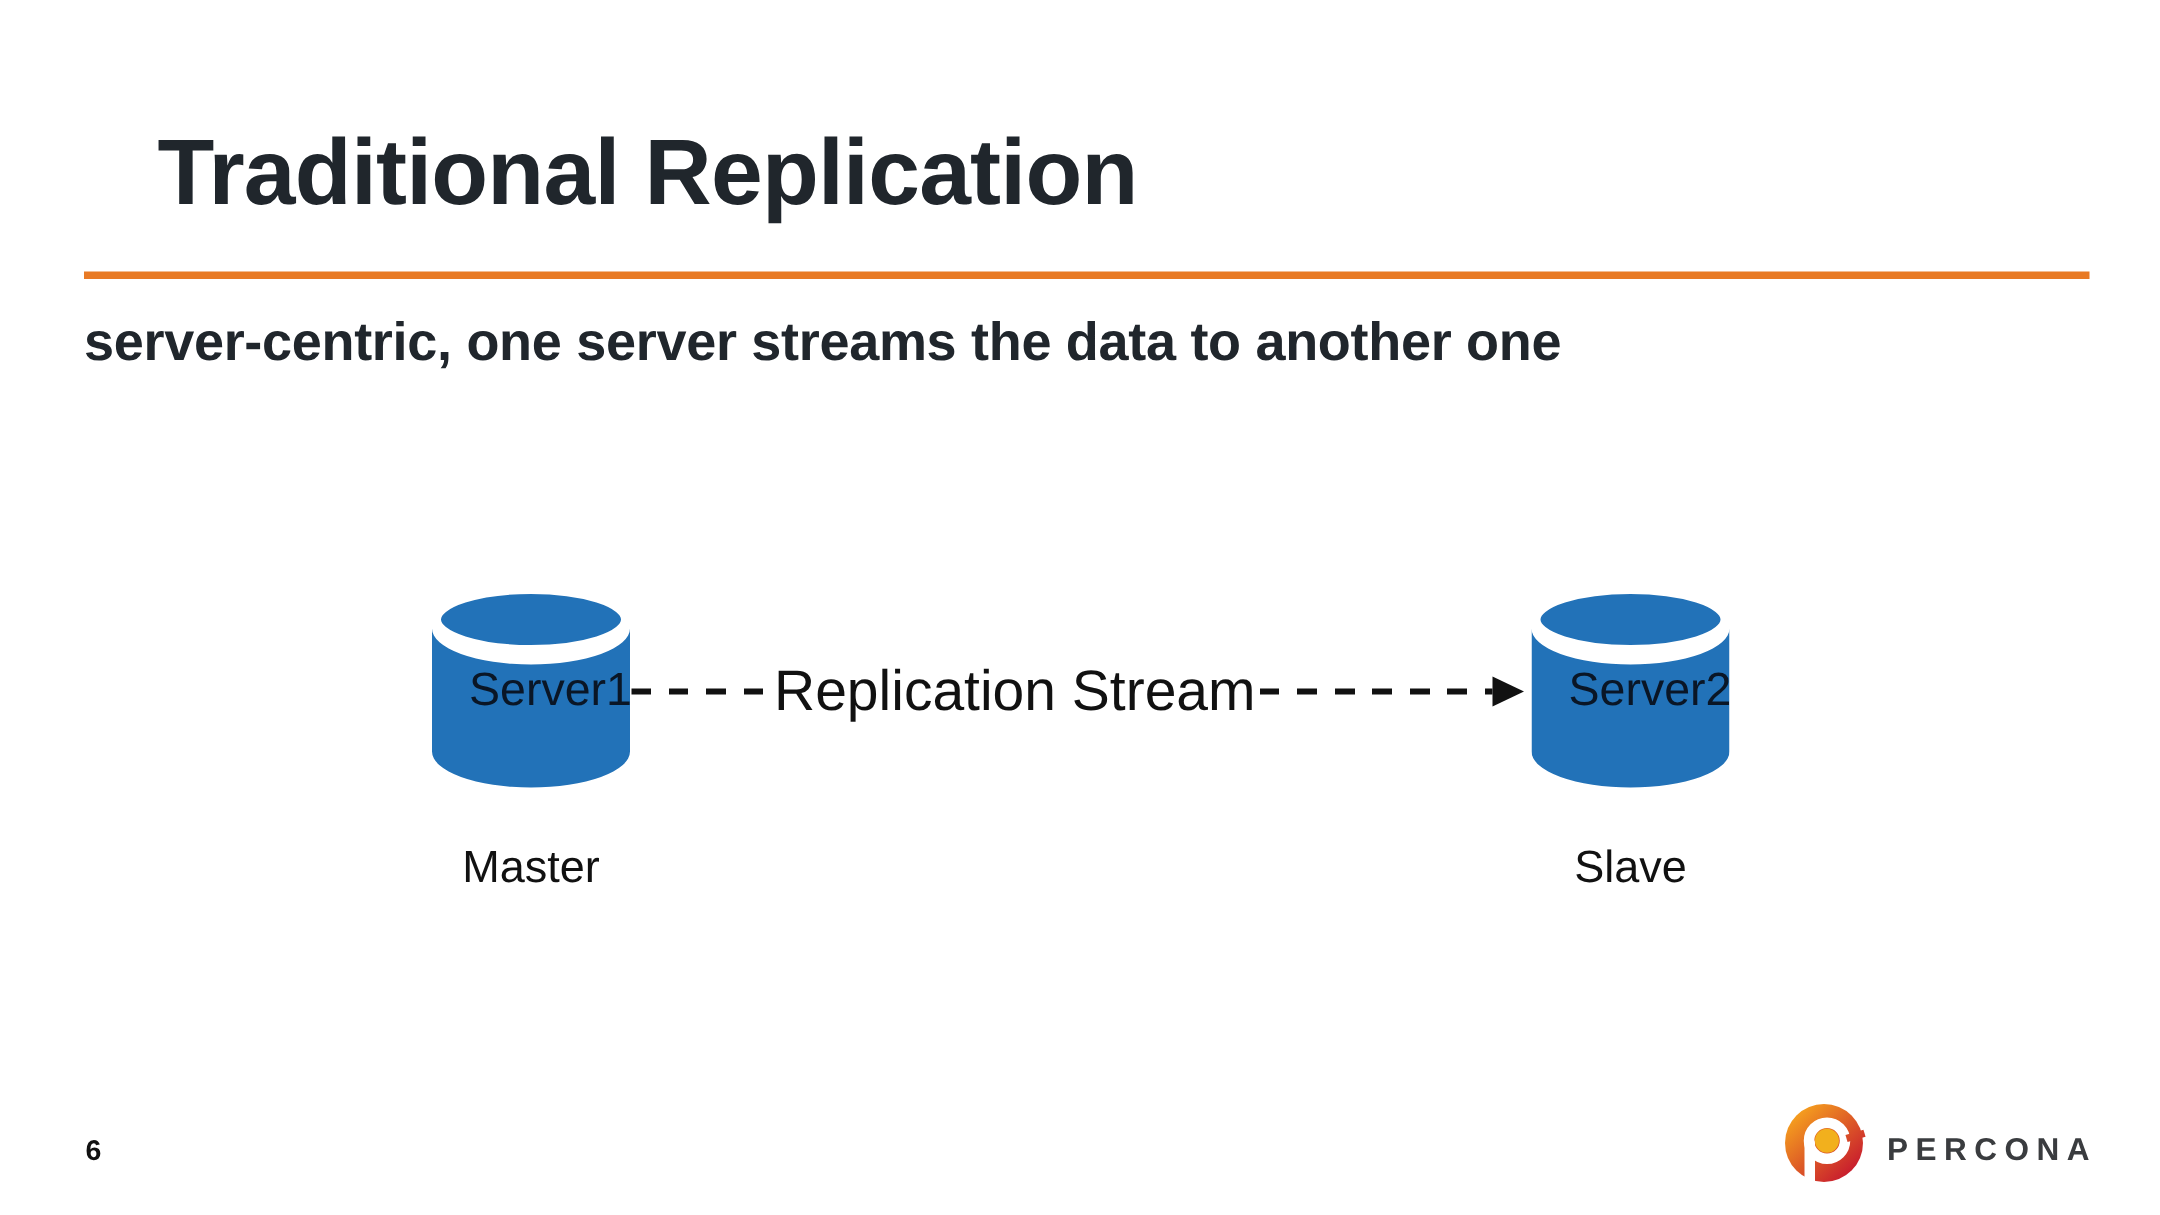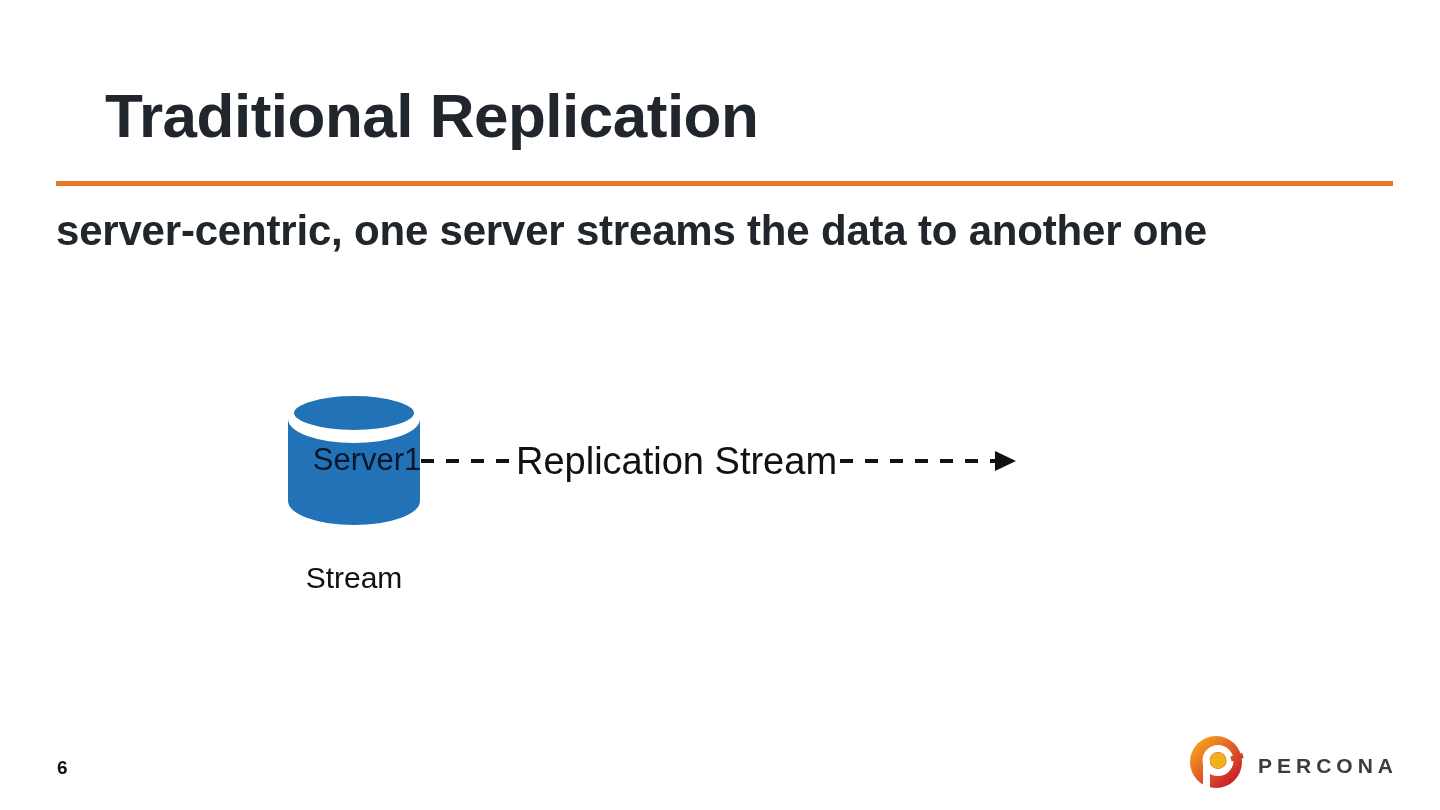--- a/index.html
+++ b/index.html
@@ -16,21 +16,21 @@
     font-size:62px; font-weight:700; letter-spacing:-0.5px;
     color:var(--title-text, #20262c); white-space:nowrap;margin-left:48px;
   }
   .rule {
     position:absolute; left:56px; top:181px;
     width:1337px; height:5px;
     background:var(--accent-orange, #e87a25);
   }
   .subtitle {
     position:absolute; left:56px; top:207px;
-    font-size:42px; font-weight:700; letter-spacing:-0.2px;
+    font-size:36px; font-weight:700; letter-spacing:-0.2px;
     color:var(--title-text, #20262c); white-space:nowrap;
   }
 
   
   .diagram { position:absolute; left:0; top:0; width:1440px; height:810px; }
 
   .node { position:absolute; width:132px; text-align:center; }
   .node-master { left:288px; top:389px; }
   .node-slave  { left:1021px; top:389px; }
 
@@ -100,30 +100,40 @@
 <div class="diagram">
 
   <div class="node node-master">
     <span>
       <svg width="132" height="142" viewBox="0 0 132 142" aria-hidden="true">
         <path class="cyl-fill" d="M0,30 L0,112 A66,24 0 0 0 132,112 L132,30 A66,24 0 0 1 0,30 Z"></path>
         <ellipse class="cyl-fill cyl-gap" cx="66" cy="24" rx="63" ry="20" stroke-width="6"></ellipse>
       </svg>
     </span>
     <div class="node-label">Server1</div>
-    <div class="node-caption">Stream</div>
+    <div class="node-caption">Master</div>
   </div>
 
   <div class="arrow">
     <div class="dash-seg dash-left"></div>
     <div class="arrow-label">Replication Stream</div>
     <div class="dash-seg dash-right"></div>
     <div class="arrow-head"></div>
   </div>
 
+  <div class="node node-slave">
+    <span>
+      <svg width="132" height="142" viewBox="0 0 132 142" aria-hidden="true">
+        <path class="cyl-fill" d="M0,30 L0,112 A66,24 0 0 0 132,112 L132,30 A66,24 0 0 1 0,30 Z"></path>
+        <ellipse class="cyl-fill cyl-gap" cx="66" cy="24" rx="63" ry="20" stroke-width="6"></ellipse>
+      </svg>
+    </span>
+    <div class="node-label">Server2</div>
+    <div class="node-caption">Slave</div>
+  </div>
 
 </div>
 
 <div class="page-number">6</div>
 
 <div class="logo">
   <span>
     <svg width="56" height="60" viewBox="0 0 56 60" aria-hidden="true">
       <defs>
         <linearGradient id="logo-grad" gradientUnits="userSpaceOnUse" x1="8" y1="6" x2="48" y2="50">

